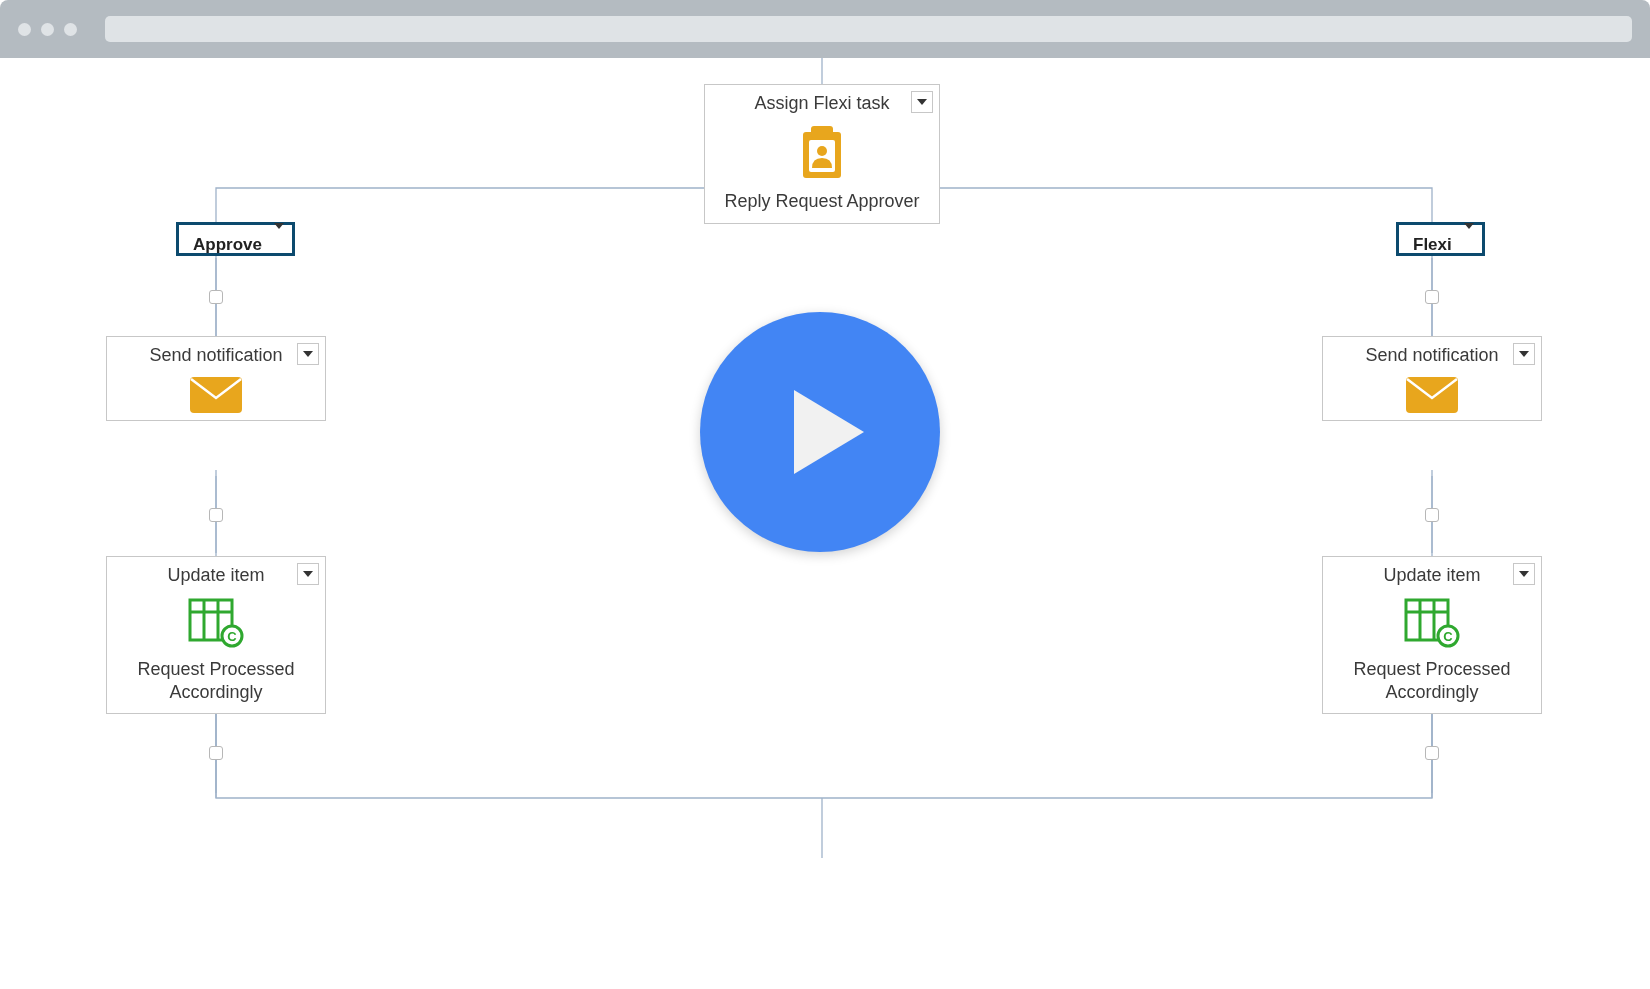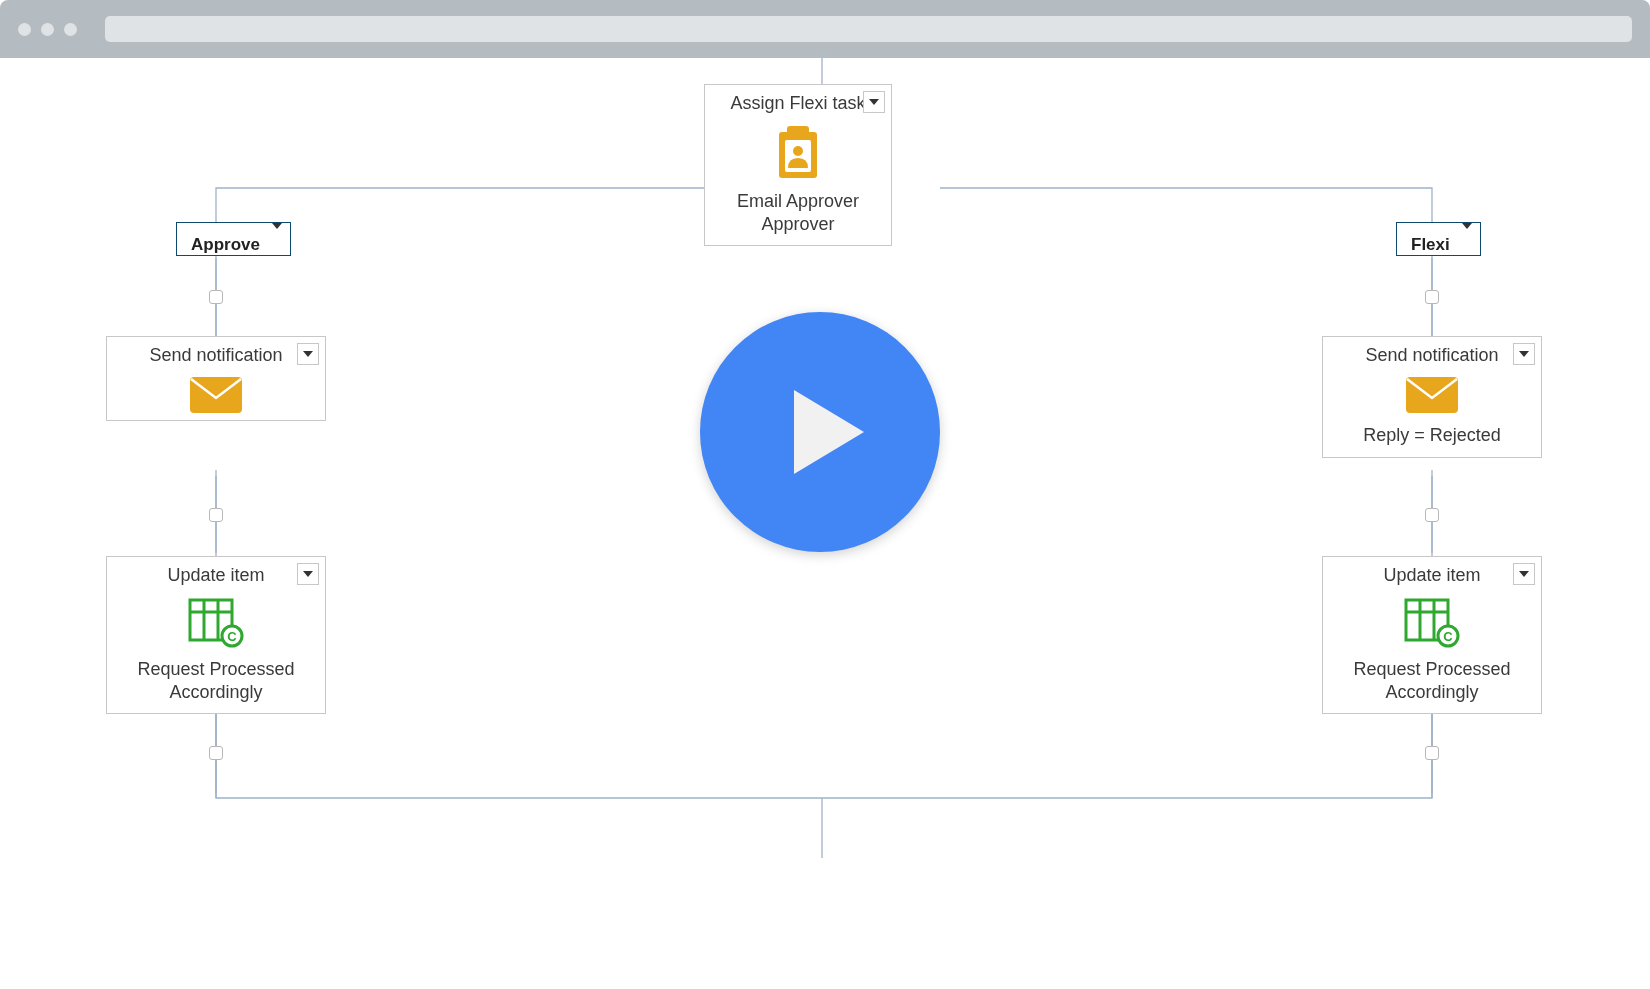--- a/index.html
+++ b/index.html
@@ -20,21 +20,21 @@
 
 .node { position: absolute; background: #fff; border: 1px solid #c7c7c7; text-align: center; }
 .node-header { font-size: 18px; color: #3a3a3a; padding: 8px 10px 4px; }
 .node-icon { display: flex; justify-content: center; align-items: center; padding: 6px 0; }
 .node-footer { font-size: 18px; color: #3a3a3a; padding: 4px 10px 10px; line-height: 1.25; }
 
 .dropdown-btn { position: absolute; top: 6px; right: 6px; width: 22px; height: 22px; background: #fff; border: 1px solid #c7c7c7; display: flex; align-items: center; justify-content: center; cursor: pointer; }
 .caret { width: 0; height: 0; border-left: 5px solid transparent; border-right: 5px solid transparent; border-top: 6px solid #333; }
 
 
-.branch { position: absolute; background: #fff; border: 1px solid #0c4a6e; height: 34px; display: flex; align-items: center; padding: 12px 30px 0 14px; font-size: 17px; font-weight: 600; color: #222; }
+.branch { position: absolute; background: #fff; border: 3px solid #0c4a6e; height: 34px; display: flex; align-items: center; padding: 12px 30px 0 14px; font-size: 17px; font-weight: 600; color: #222; }
 .branch .caret-wrap { position: absolute; right: 8px; top: 50%; transform: translateY(-50%); }
 
 
 .handle { position: absolute; width: 14px; height: 14px; background: #fff; border: 1px solid #b7b7b7; border-radius: 3px; }
 
 
 .play-btn { position: absolute; width: 240px; height: 240px; border-radius: 50%; background: #4285f4; box-shadow: 0 3px 12px rgba(0,0,0,0.18); display: flex; align-items: center; justify-content: center; cursor: pointer; }
 .play-triangle { width: 0; height: 0; border-top: 42px solid transparent; border-bottom: 42px solid transparent; border-left: 70px solid #f1f1f1; margin-left: 18px; }
 </style>
 </head>
@@ -76,35 +76,35 @@
     <line x1="216" y1="200" x2="216" y2="278"></line>
     <line x1="1432" y1="200" x2="1432" y2="278"></line>
 
     <line x1="216" y1="418" x2="216" y2="498"></line>
     <line x1="1432" y1="418" x2="1432" y2="498"></line>
 
     <line x1="216" y1="656" x2="216" y2="740"></line>
     <line x1="1432" y1="656" x2="1432" y2="740"></line>
   </svg>
 
-  <div class="node" style="left:704px; top:26px; width:188px;">
+  <div class="node" style="left:704px; top:26px; width:236px;">
     <div class="node-header">Assign Flexi task</div>
     <div class="dropdown-btn">
         <div class="caret"></div>
       </div>
     <div class="node-icon">
       <svg width="50" height="56" viewBox="0 0 50 56">
         <rect x="6" y="8" width="38" height="46" rx="3" fill="#e8a61d"></rect>
         <rect x="14" y="2" width="22" height="12" rx="3" fill="#e8a61d"></rect>
         <rect x="12" y="16" width="26" height="32" rx="2" fill="#fff"></rect>
         <circle cx="25" cy="27" r="5" fill="#e8a61d"></circle>
         <path d="M15 44 Q15 34 25 34 Q35 34 35 44 Z" fill="#e8a61d"></path>
       </svg>
     </div>
-    <div class="node-footer">Email Approver Approver</div>
+    <div class="node-footer">Reply Request Approver</div>
   </div>
 
   <div class="branch" style="left:176px; top:164px;">
     <span>Approve</span>
     <span class="caret-wrap"><span class="caret"></span></span>
   </div>
   <div class="branch" style="left:1396px; top:164px;">
     <span>Flexi</span>
     <span class="caret-wrap"><span class="caret"></span></span>
   </div>
@@ -133,21 +133,20 @@
     <div class="node-header">Send notification</div>
     <div class="dropdown-btn">
         <div class="caret"></div>
       </div>
     <div class="node-icon">
       <svg width="54" height="38" viewBox="0 0 54 38">
         <rect x="1" y="1" width="52" height="36" rx="4" fill="#e8a61d"></rect>
         <polyline points="2,3 27,22 52,3" fill="none" stroke="#fff" stroke-width="2.5"></polyline>
       </svg>
     </div>
-    <div class="node-footer">Reply = Rejected</div>
   </div>
 
   <div class="node" style="left:106px; top:498px; width:220px;">
     <div class="node-header">Update item</div>
     <div class="dropdown-btn">
         <div class="caret"></div>
       </div>
     <div class="node-icon">
       <svg width="56" height="52" viewBox="0 0 56 52">
         <rect x="2" y="4" width="42" height="40" fill="none" stroke="#2fa82f" stroke-width="3"></rect>

